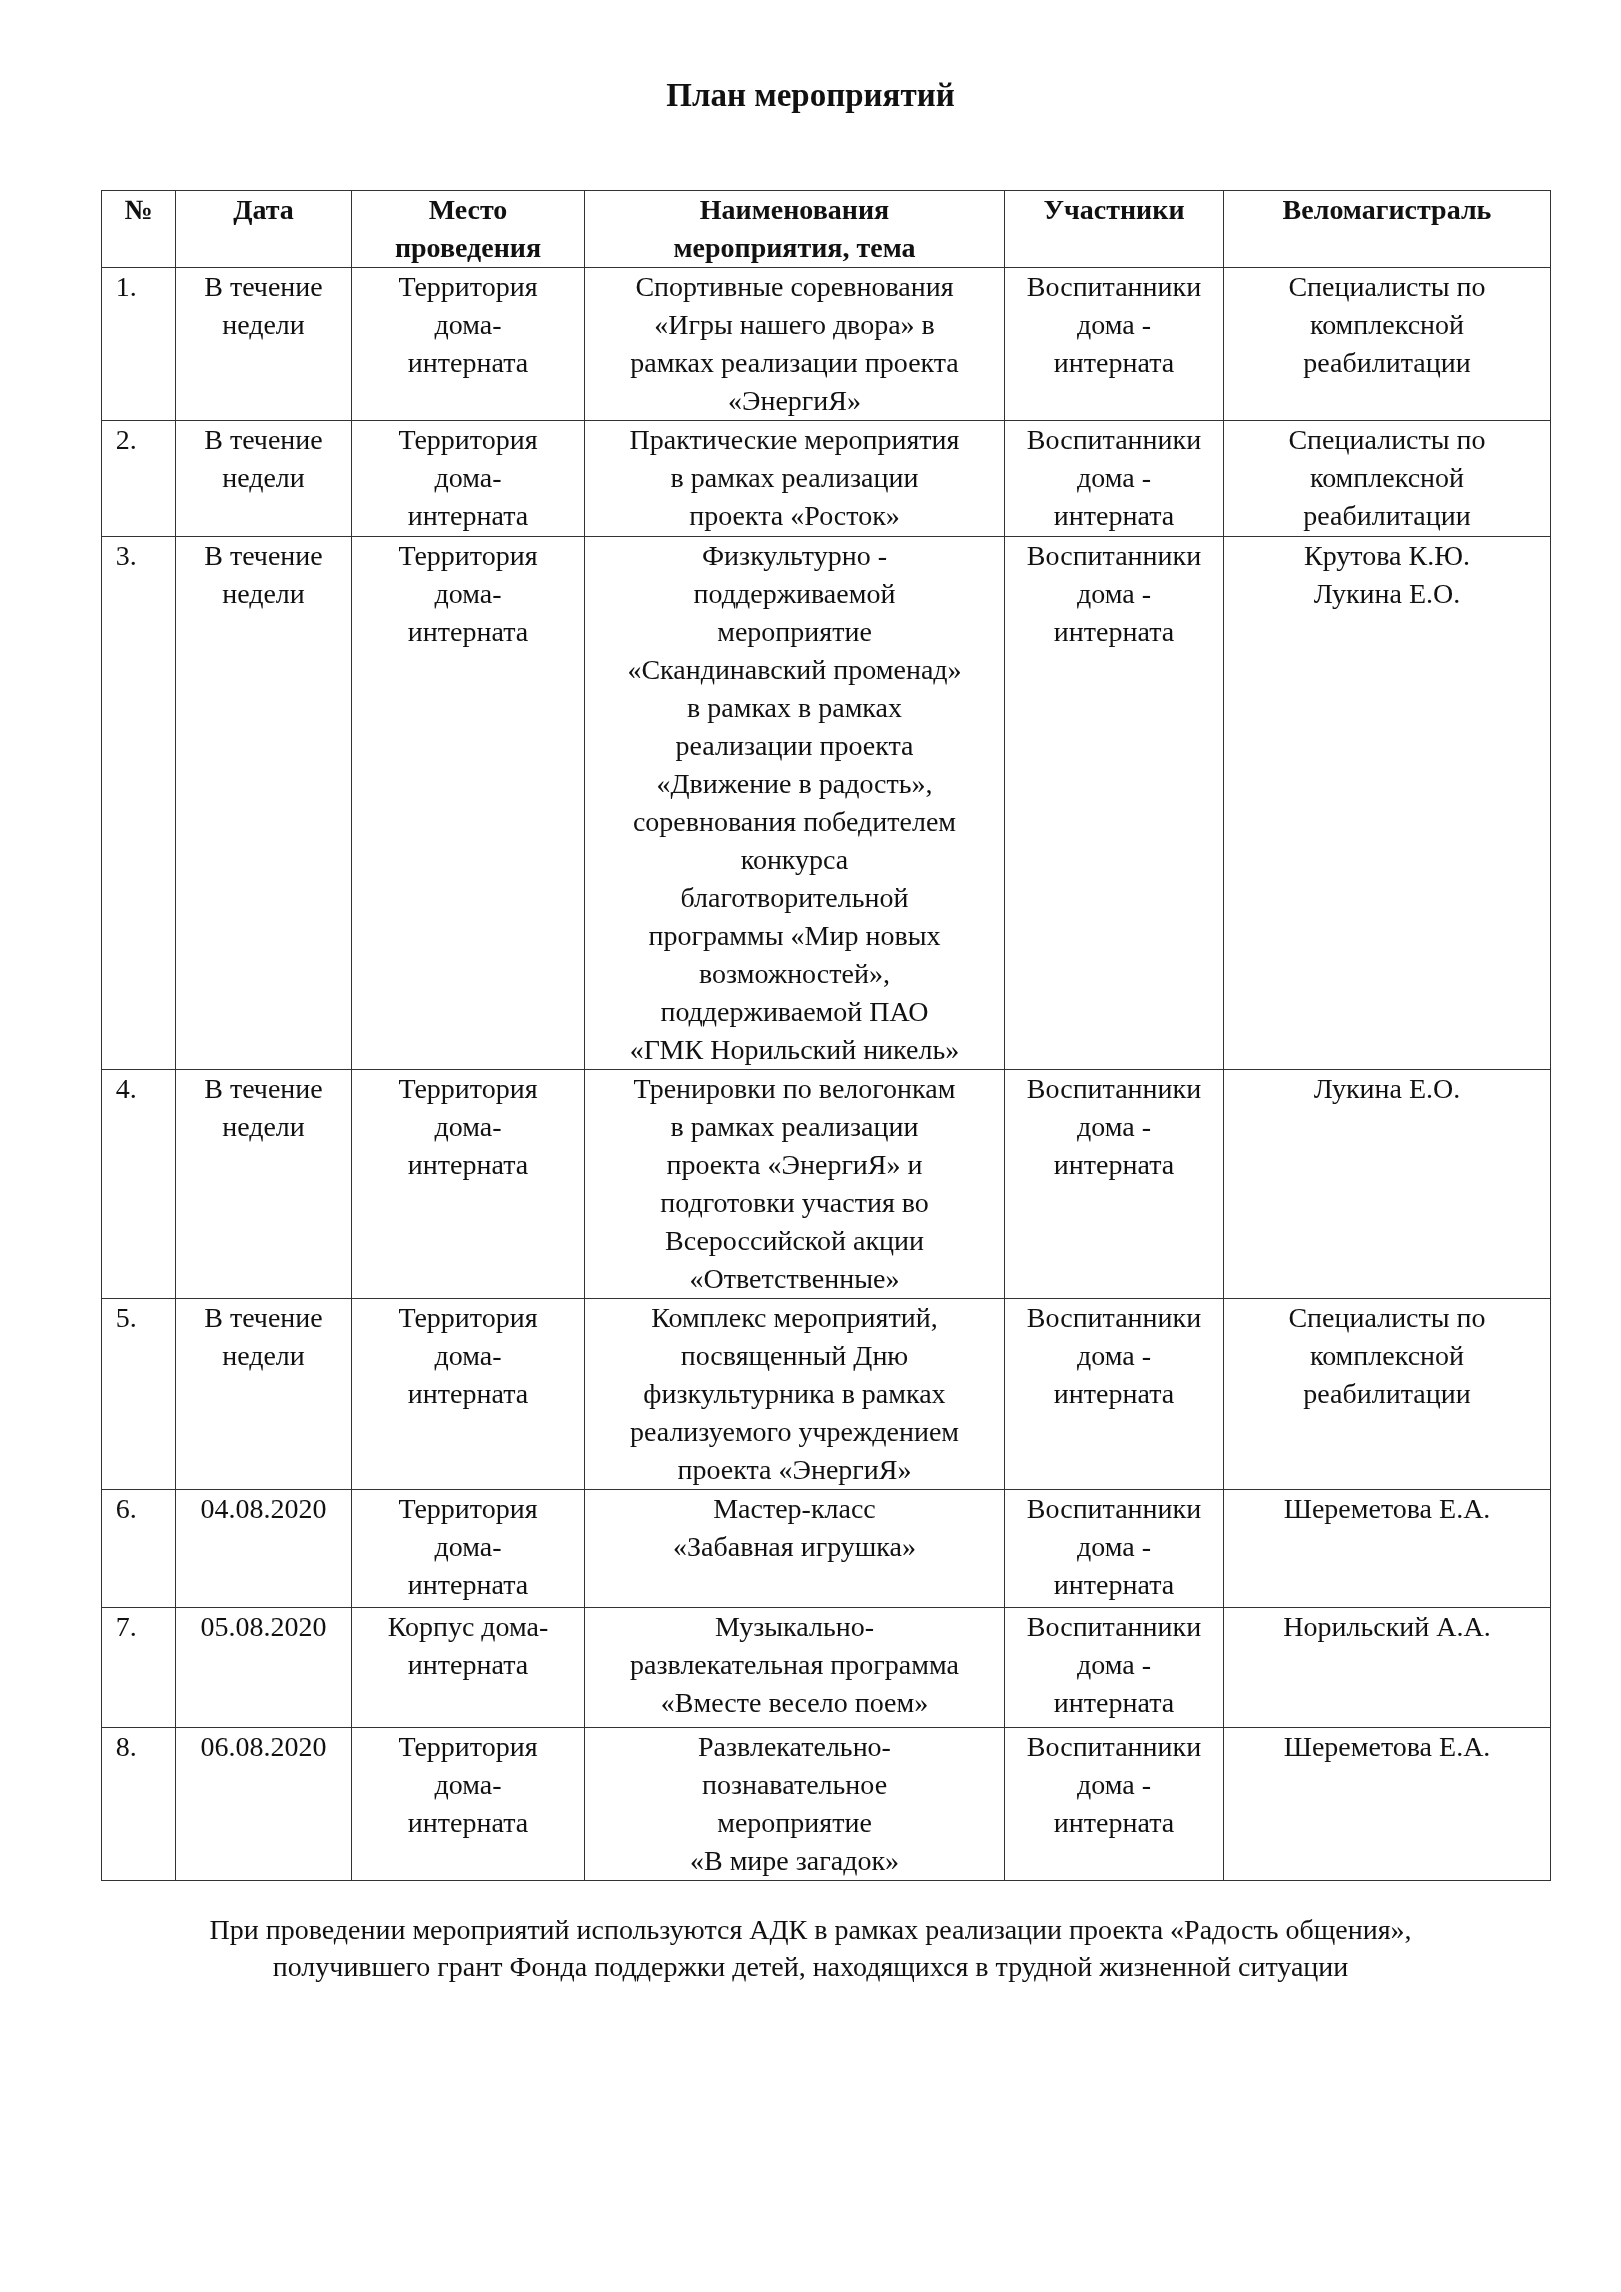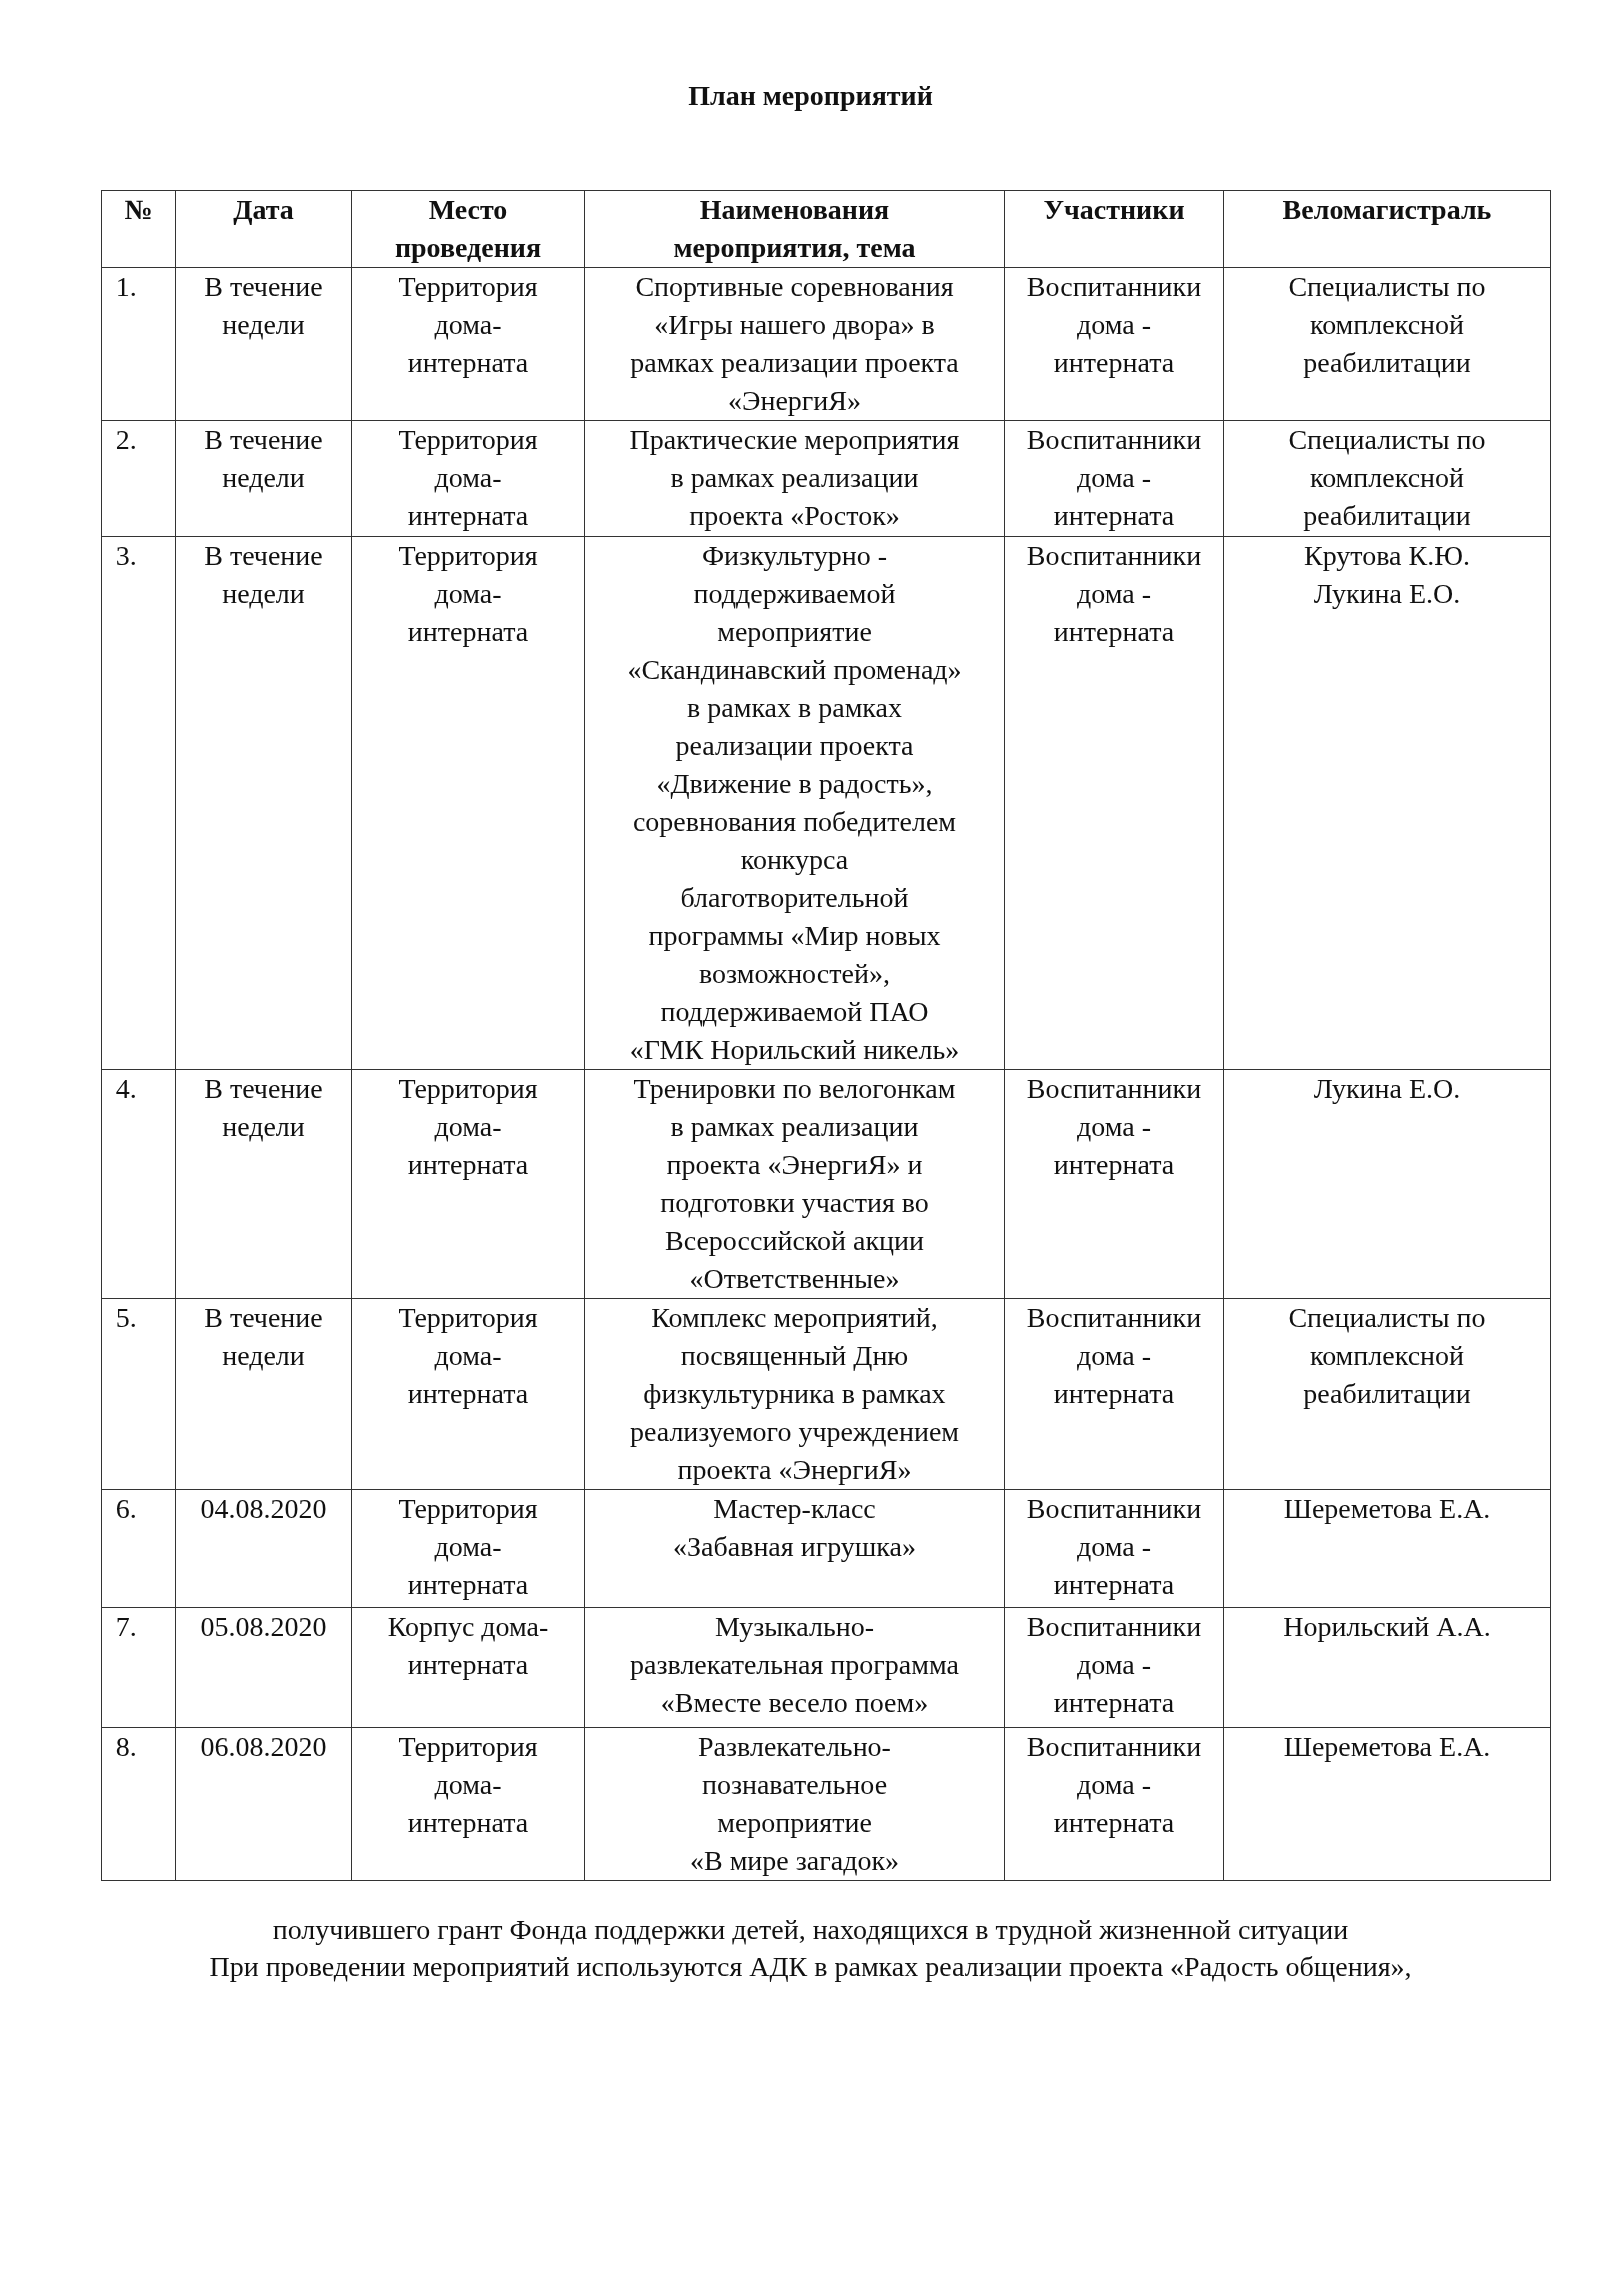--- a/index.html
+++ b/index.html
@@ -1,19 +1,19 @@
 <!DOCTYPE html>
 <html><head>
 <meta charset="utf-8">
 <style>
   html, body { margin: 0; padding: 0; background: #ffffff; }
   body { width: 1621px; height: 2293px; position: relative; overflow: hidden;
          font-family: "Liberation Serif", "DejaVu Serif", serif; color: #111; }
   .title { position: absolute; top: 76px; left: 0; width: 1621px; text-align: center;
-           font-weight: bold; font-size: 28px; line-height: 39px; }
+           font-weight: bold; font-size: 33px; line-height: 39px; }
   table.plan { position: absolute; top: 190px; left: 101px; width: 1450px;
                border-collapse: collapse; table-layout: fixed; font-size: 28px; line-height: 38px; }
   table.plan th, table.plan td { border: 1.5px solid #333; vertical-align: top; text-align: center;
                padding: 0 3.9px; }
   table.plan th { font-weight: bold; height: 73px; }
   table.plan td.num { text-align: left; padding-left: 13.7px; }
   .cell-line { display: block; white-space: nowrap; }
   .footer { position: absolute; top: 1911px; left: 0; width: 1621px; text-align: center;
             font-size: 28px; line-height: 37px; }
   .footer span { display: block; }
@@ -292,16 +292,16 @@
           <span class="cell-line">интерната</span>
         </td>
         <td>
           <span class="cell-line">Шереметова Е.А.</span>
         </td>
       </tr>
     </tbody>
 </table>
 
 <div class="footer">
+  <span>При проведении мероприятий используются АДК в рамках реализации проекта «Радость общения»,</span>
   <span>получившего грант Фонда поддержки детей, находящихся в трудной жизненной ситуации</span>
-  <span>При проведении мероприятий используются АДК в рамках реализации проекта «Радость общения»,</span>
 </div>
 
 
 </body></html>

